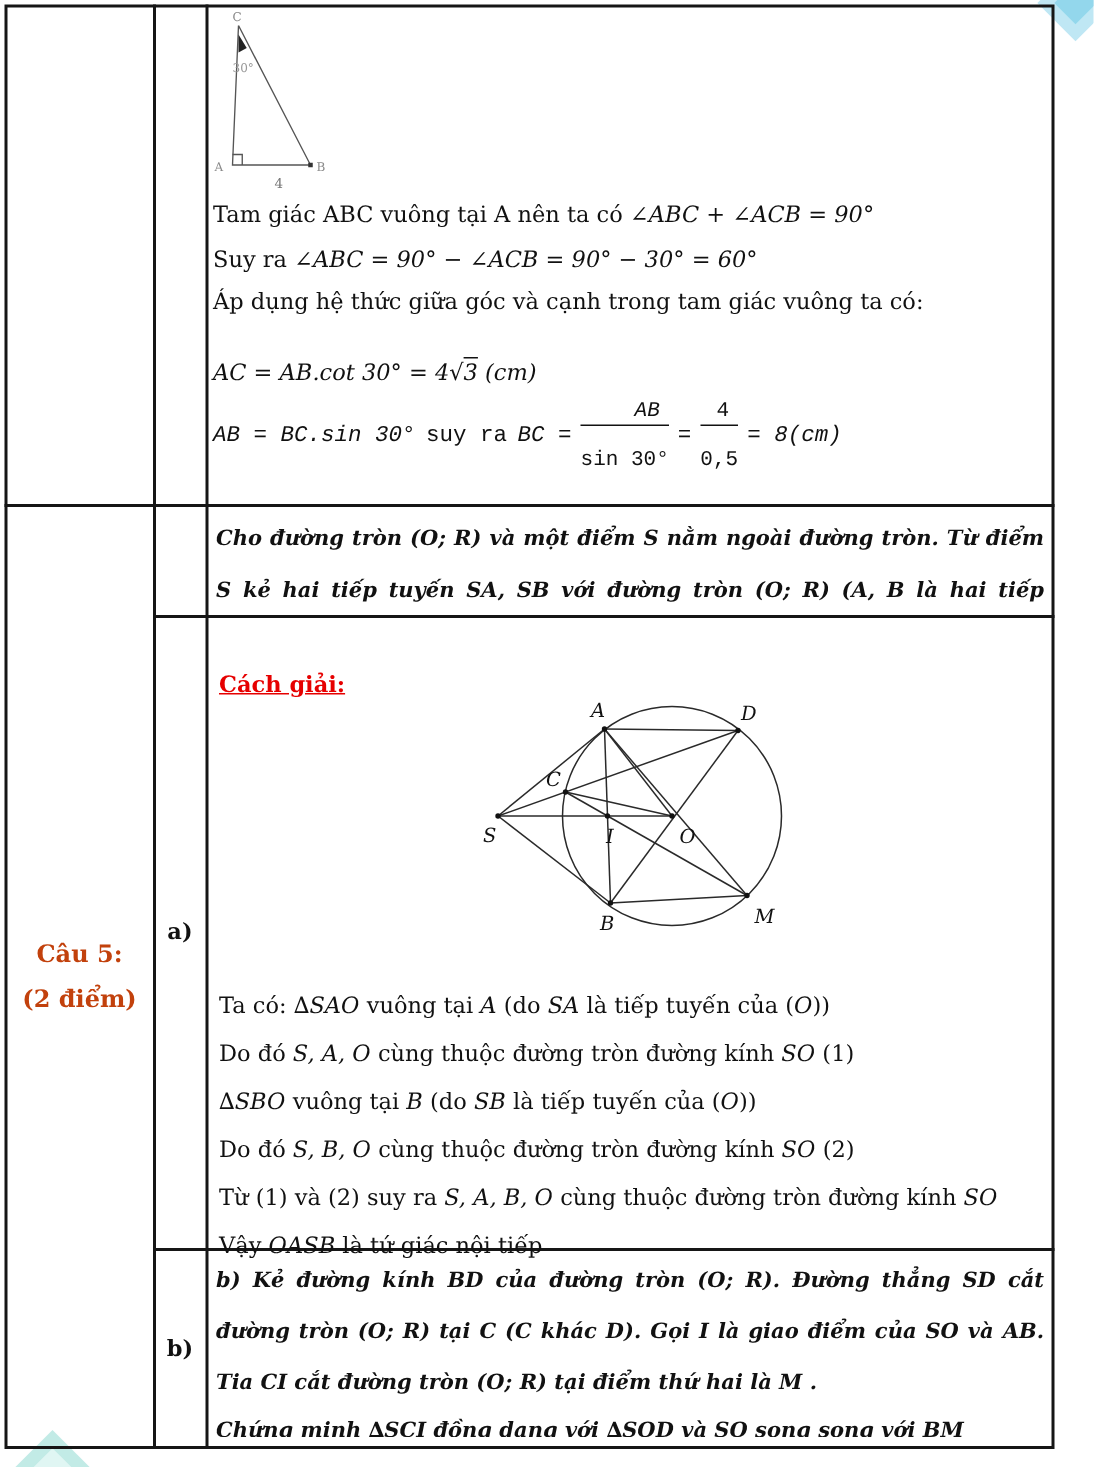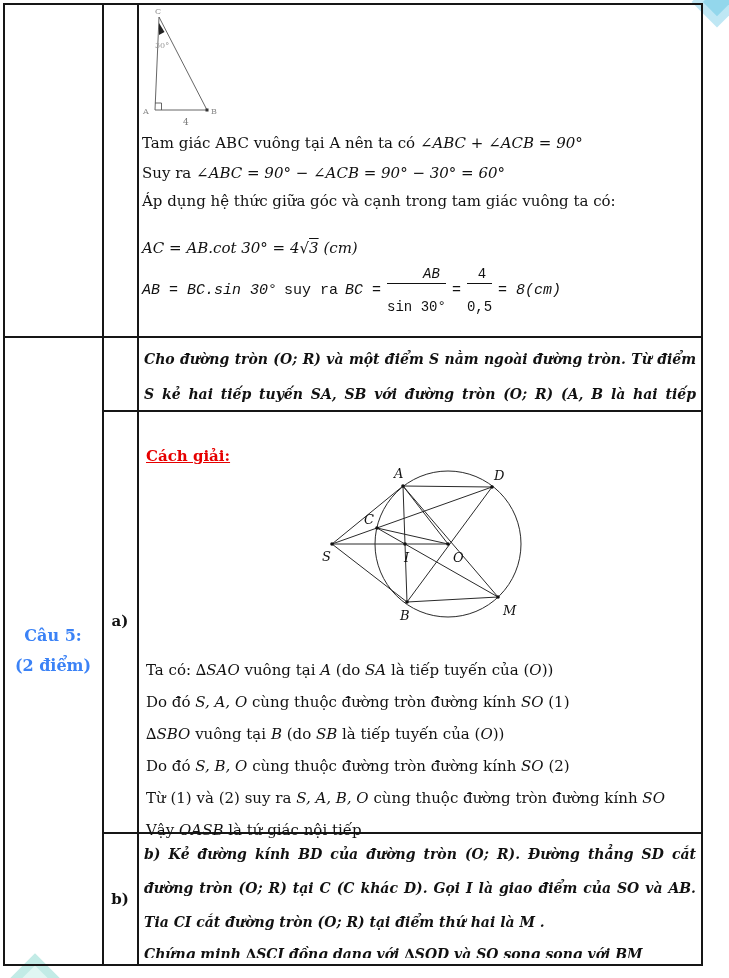--- a/index.html
+++ b/index.html
@@ -12,21 +12,21 @@
   .it{font-style:italic;margin-top:20px;}
   
   .table-frame{left:3px;top:3px;width:700px;height:963px;border:2px solid #161616;box-sizing:border-box;background:transparent;}
   .vline{width:2px;background:#161616;top:3px;height:963px;}
   .hline{height:2px;background:#161616;}
   
   .cell{box-sizing:border-box;}
   .line{position:absolute;left:2px;font-size:15px;white-space:nowrap;}
   .bold-it{font-weight:bold;font-style:italic;}
   .q-label{left:5px;top:338px;width:96px;height:626px;display:flex;flex-direction:column;justify-content:center;align-items:center;text-align:center;}
-  .q-label div{color:#3b82f6;font-weight:bold;font-size:16px;line-height:30px;}
+  .q-label div{color:#c2410c;font-weight:bold;font-size:16px;line-height:30px;}
   .part-label{display:flex;align-items:center;justify-content:center;font-weight:bold;font-size:15px;}
   .pa-heading{top:6px;left:2px;font-size:14px;}
   .pa-method{top:35px;left:2px;font-size:15px;font-weight:bold;color:#e60000;text-decoration:underline;}
   .a-lines{top:242px;left:2px;right:2px;}
   .a-line{height:32px;line-height:32px;font-size:15px;white-space:nowrap;}
   .stmt{margin:2px 0 0;text-align:justify;line-height:35px;font-size:14px;font-weight:bold;font-style:italic;}
   .b-stmt{margin:3px 0 0;text-align:justify;line-height:34px;font-size:14px;font-weight:bold;font-style:italic;}
   .b-concl{margin:0;line-height:30px;font-size:14px;font-weight:bold;font-style:italic;white-space:nowrap;}
   
   .frac{display:inline-block;vertical-align:middle;text-align:right;margin:0 6px;font-size:14px;}

